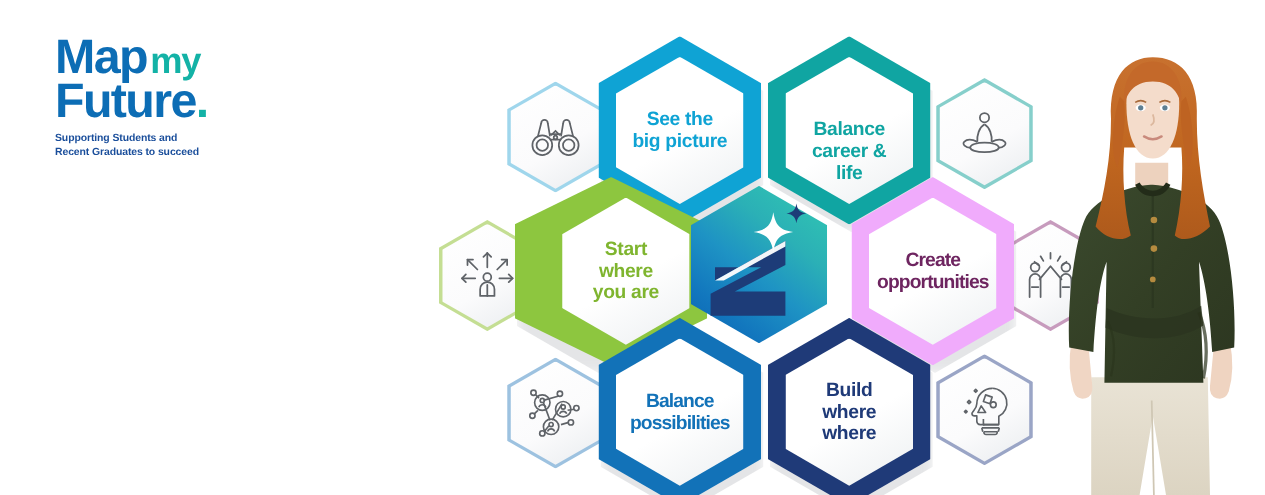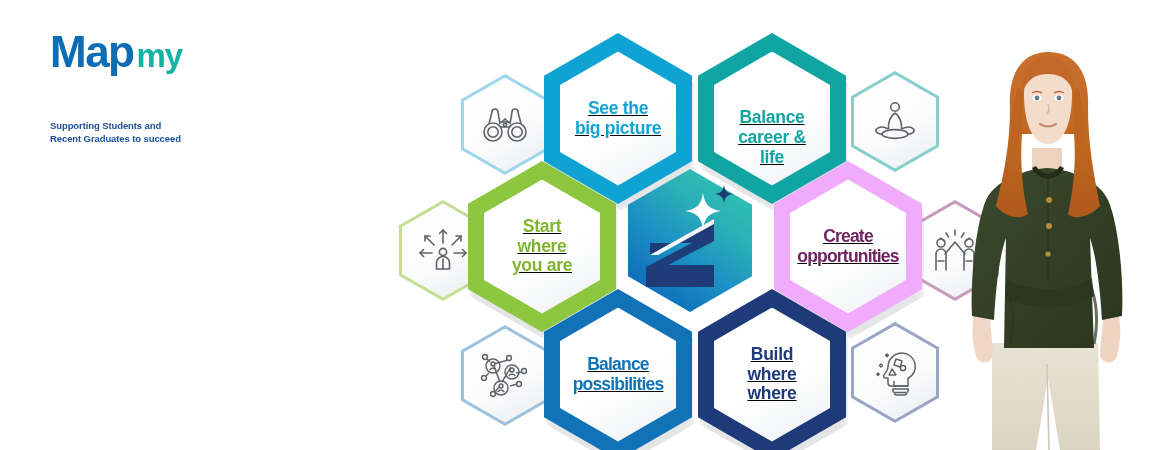--- a/index.html
+++ b/index.html
@@ -32,21 +32,20 @@
     position:absolute;left:50px;top:120px;
     font-size:9.5px;font-weight:bold;line-height:1.32;
     color:#1A4E9B;letter-spacing:-0.1px;
   }
 
   
   .hex{
     position:absolute;
     display:flex;align-items:center;justify-content:center;
     clip-path:polygon(50% 0%,100% 25%,100% 75%,50% 100%,0% 75%,0% 25%);
-    text-decoration:underline;
     -webkit-clip-path:polygon(50% 0%,100% 25%,100% 75%,50% 100%,0% 75%,0% 25%);
   }
   
   .hex-main{width:148px;height:171px;}
   .hex-main .hex-inner{
     width:116px;height:134px;
     background:linear-gradient(150deg,#ffffff 0%,#ffffff 55%,#eceff1 100%);
     clip-path:polygon(50% 0%,100% 25%,100% 75%,50% 100%,0% 75%,0% 25%);
     -webkit-clip-path:polygon(50% 0%,100% 25%,100% 75%,50% 100%,0% 75%,0% 25%);
     display:flex;align-items:center;justify-content:center;
@@ -95,20 +94,23 @@
   #person svg{display:block;}
 </style>
 </head>
 <body>
 
 <div id="stage">
 
   <div id="logo-block">
     <div class="logo-line">
       <span class="logo-map">Map</span><span class="logo-my">my</span>
+    </div>
+    <div class="logo-line">
+      <span class="logo-future">Future</span><span class="logo-future logo-dot">.</span>
     </div>
   </div>
   <div id="logo-tagline">
     <div>Supporting Students and</div>
     <div>Recent Graduates to succeed</div>
   </div>
 
   <div class="hex hex-icon" style="left:461px;top:74px;background:#9FD6EC;">
     <div class="hex-inner">
       <svg width="50" height="40" viewBox="0 0 50 40" fill="none" stroke="#5F6368" stroke-width="1.6">
@@ -247,21 +249,21 @@
   <div class="hex hex-main" style="left:698px;top:33px;background:#10A5A2;">
     <div class="hex-inner">
       <div class="hex-label" style="color:#10A5A2;margin-top:39px;">
         <div>Balance</div>
         <div>career &amp;</div>
         <div>life</div>
       </div>
     </div>
   </div>
 
-  <div class="hex hex-main" style="left:468px;top:161px;background:#8DC63F;">
+  <div class="hex hex-main" style="left:468px;top:161px;background:#8DC63F;padding-left:27px;">
     <div class="hex-inner">
       <div class="hex-label" style="color:#7FB52F;">
         <div>Start</div>
         <div>where</div>
         <div>you are</div>
       </div>
     </div>
   </div>
 
   <div class="hex hex-main" style="left:774px;top:161px;background:#f0abfc;">

